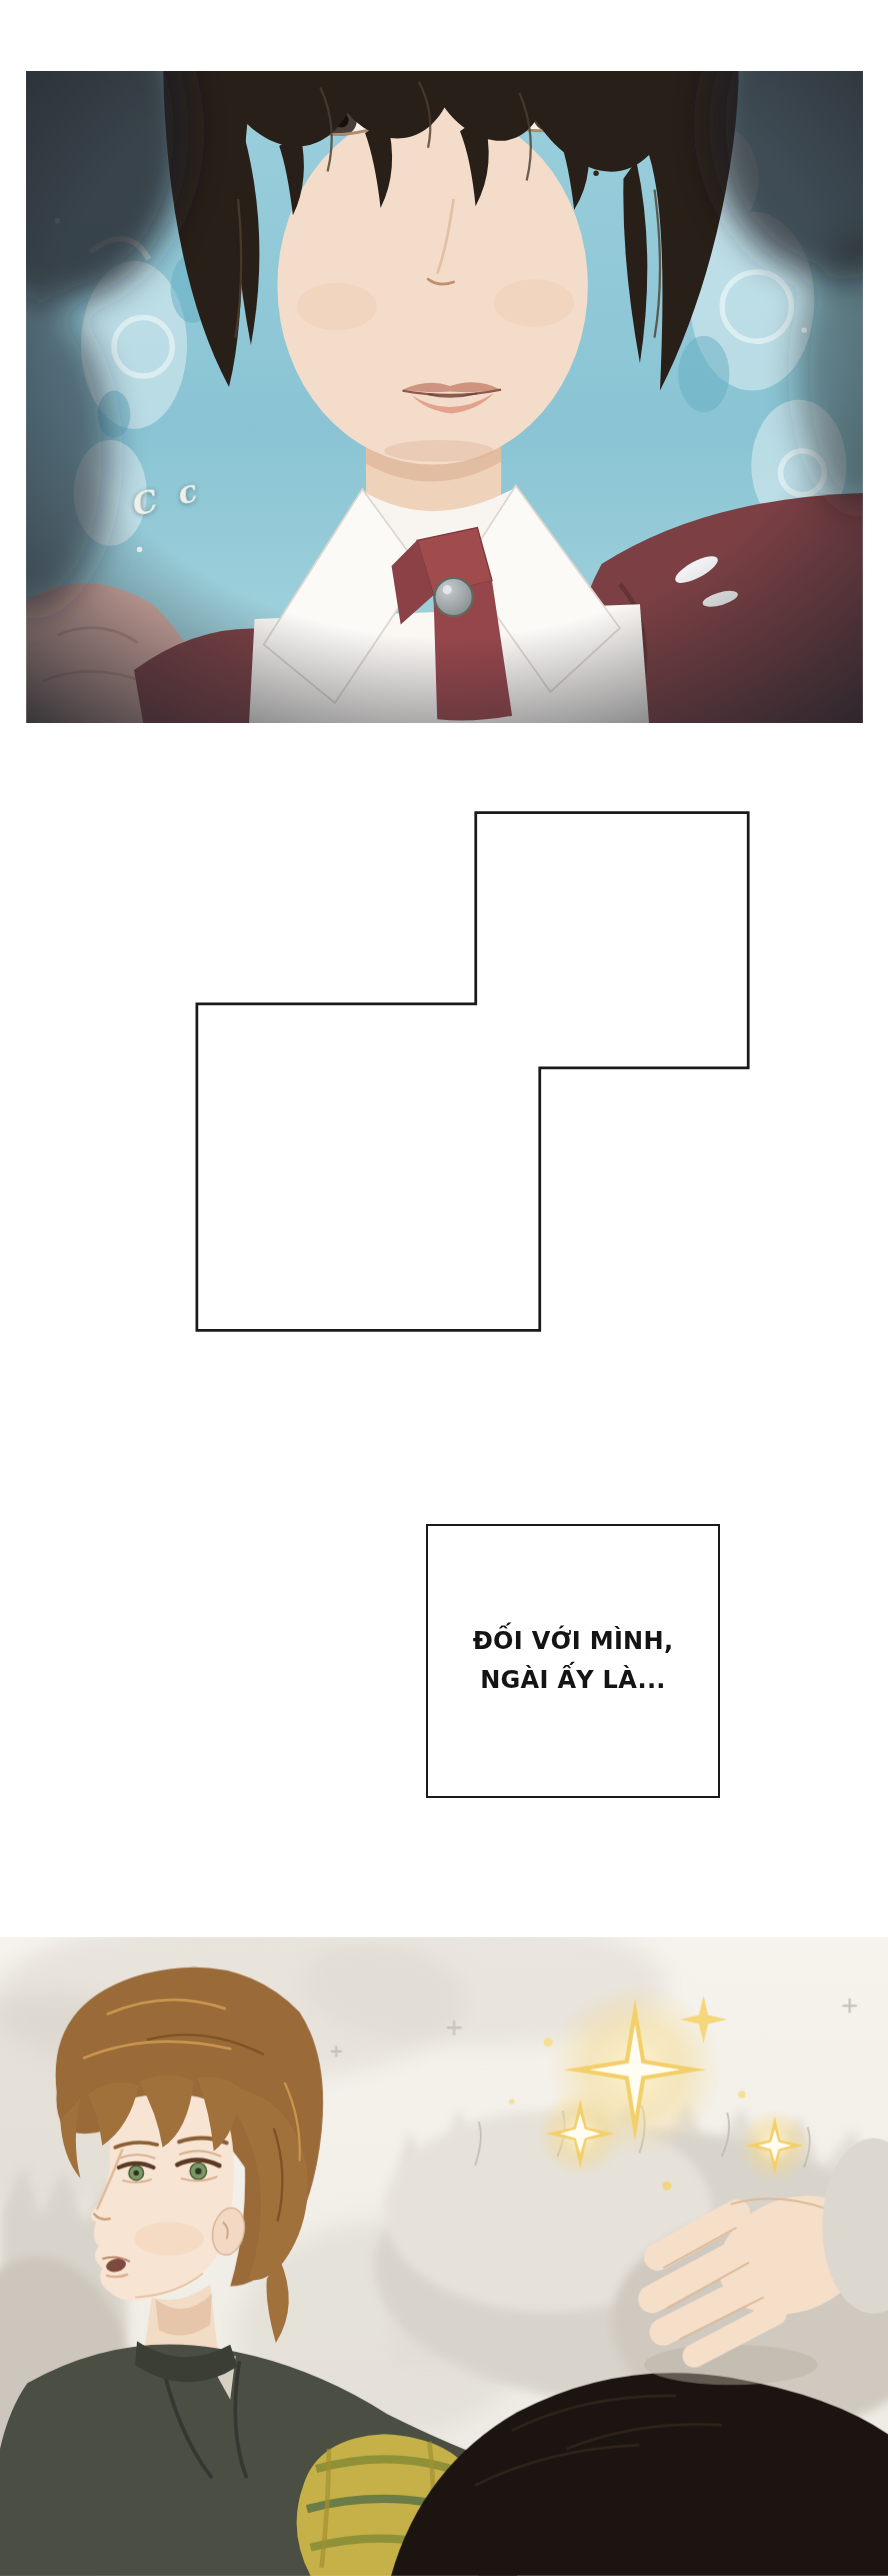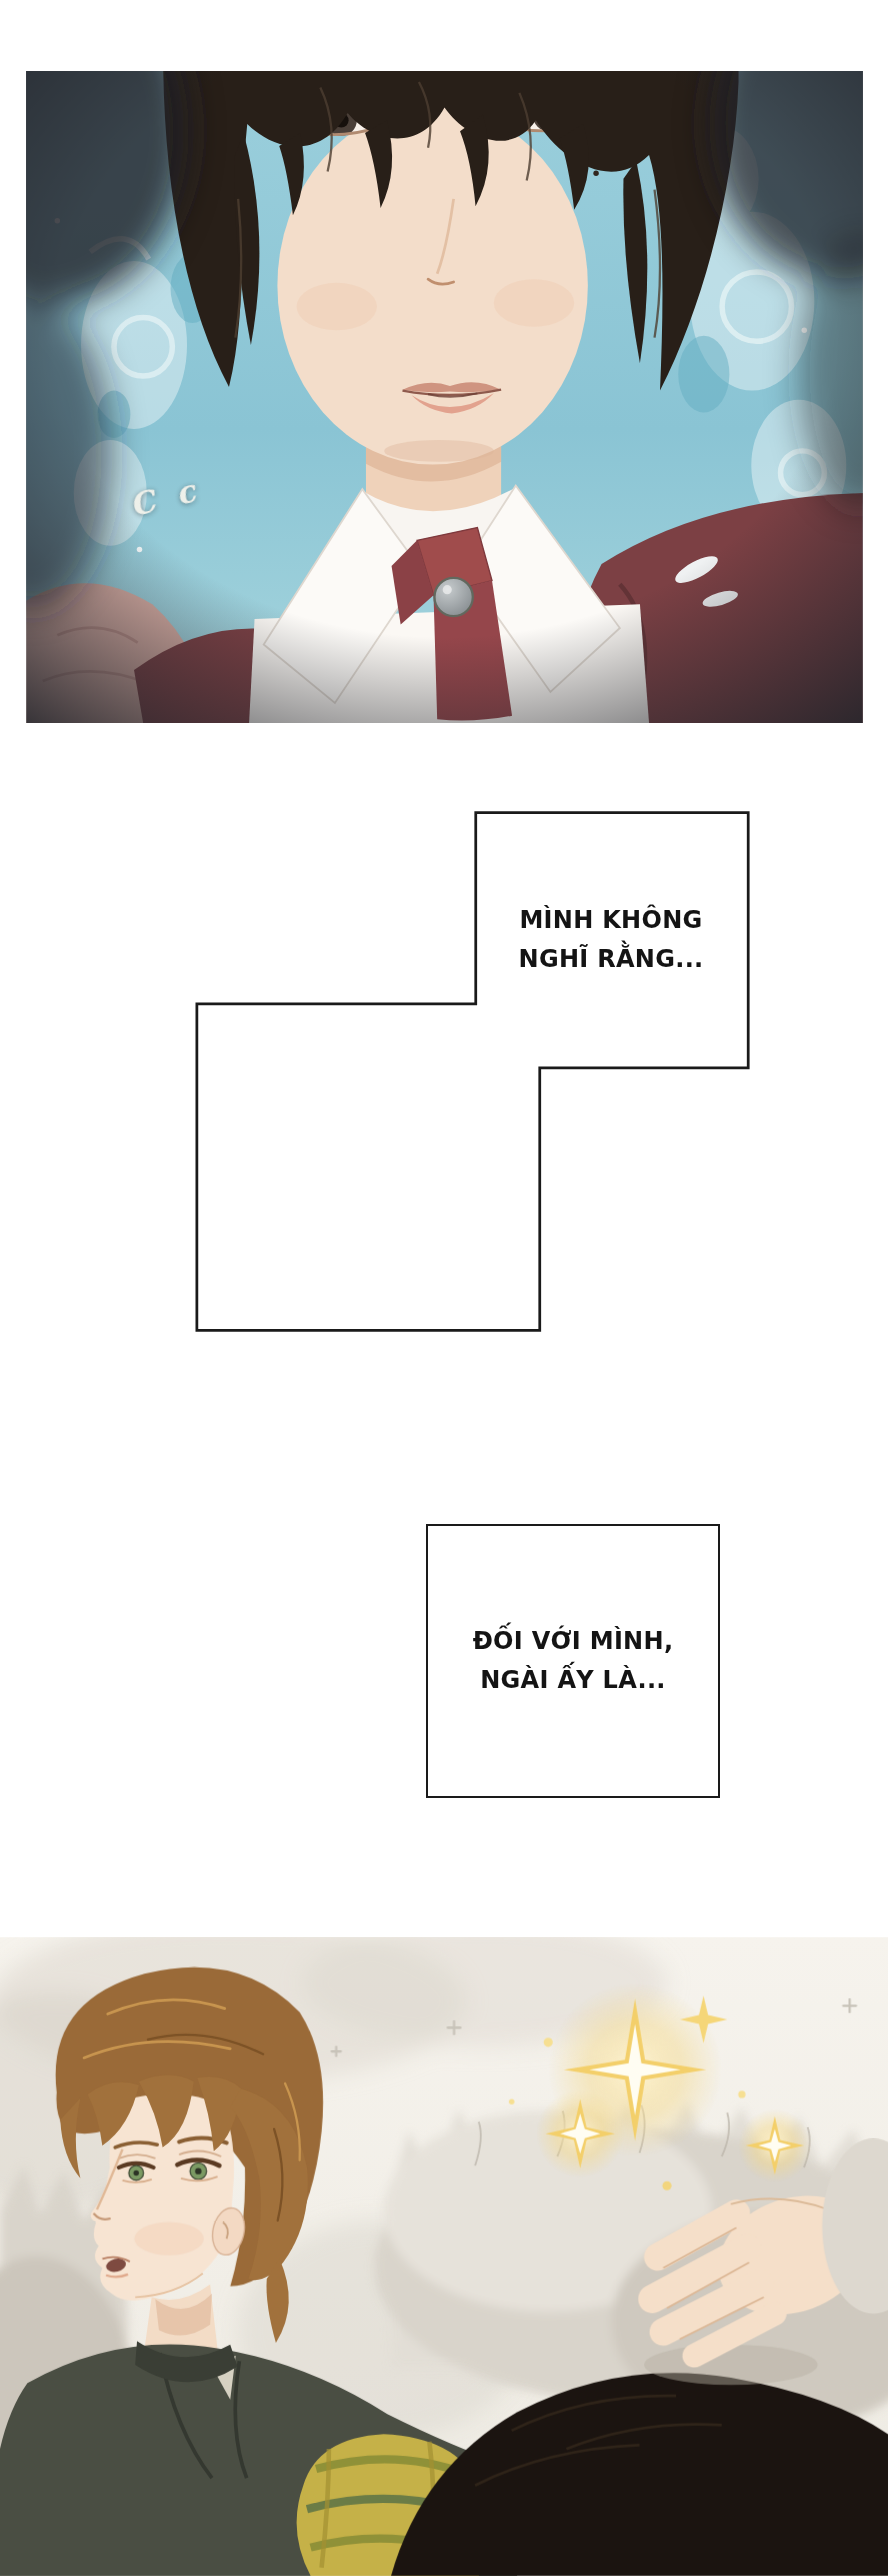--- a/index.html
+++ b/index.html
@@ -173,22 +173,20 @@
         </g>
       </g>
     </svg>
 
     <div class="sfx">C c</div>
   </div>
 
   <svg class="thought-outline" width="556" height="523" viewBox="213 886 608 572">
     <path d="M520,889 H818 V1168 H590 V1455 H215 V1098 H520 Z" fill="#ffffff" stroke="#1a1a1a" stroke-width="3" stroke-linejoin="miter"></path>
   </svg>
-  <div class="thought-text t1">MÌNH KHÔNG
-NGHĨ RẰNG...</div>
 
   <div class="b3">
     <div class="thought-text t3in">ĐỐI VỚI MÌNH,
 NGÀI ẤY LÀ...</div>
   </div>
 
   <div class="panel panel-bottom">
     <svg width="888" height="639" viewBox="0 0 972 699">
       <defs>
         <linearGradient id="bpbg" x1="0" y1="0" x2="0" y2="1">

